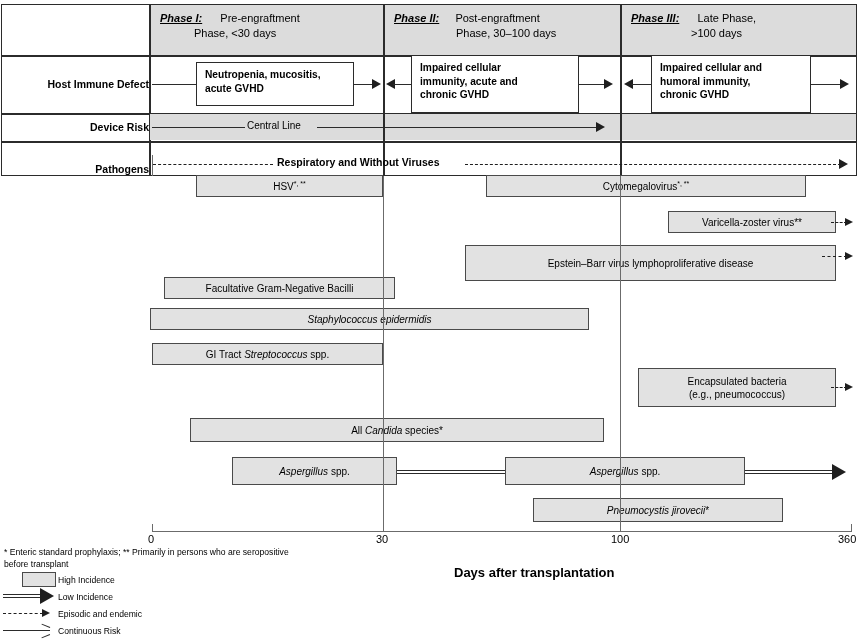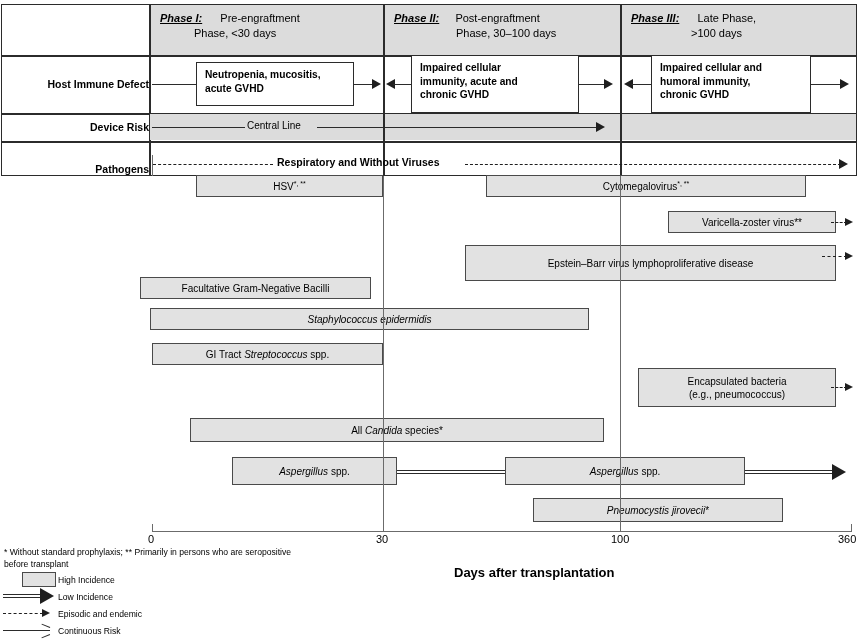--- a/index.html
+++ b/index.html
@@ -145,21 +145,21 @@
 </div>
 <div class="abs dline" style="left:831px;top:222px;width:16px;"></div>
 <div class="abs arrowRsm" style="left:845px;top:217.5px;"></div>
 
 <div class="abs bar" style="left:465px;top:245px;width:371px;height:36px;">
   <span>Epstein–Barr virus lymphoproliferative disease</span>
 </div>
 <div class="abs dline" style="left:822px;top:256px;width:25px;"></div>
 <div class="abs arrowRsm" style="left:845px;top:251.5px;"></div>
 
-<div class="abs bar" style="left:140px;top:277px;width:231px;height:22px;">
+<div class="abs bar" style="left:164px;top:277px;width:231px;height:22px;">
   <span>Facultative Gram-Negative Bacilli</span>
 </div>
 
 <div class="abs bar" style="left:150px;top:308px;width:439px;height:22px;">
   <span><i>Staphylococcus</i> <i>epidermidis</i></span>
 </div>
 
 <div class="abs bar" style="left:152px;top:343px;width:231px;height:22px;">
   <span><span>GI Tract </span><i>Streptococcus</i><span> spp.</span></span>
 </div>
@@ -194,21 +194,21 @@
 
 <div class="abs" id="axis" style="left:152px;top:531px;width:700px;"></div>
 <div class="abs vtick" style="left:152px;top:524px;height:8px;"></div>
 <div class="abs vtick" style="left:851px;top:524px;height:8px;"></div>
 <div class="abs axlbl" style="left:148px;top:533px;">0</div>
 <div class="abs axlbl" style="left:376px;top:533px;">30</div>
 <div class="abs axlbl" style="left:611px;top:533px;">100</div>
 <div class="abs axlbl" style="left:838px;top:533px;">360</div>
 <div class="abs" id="axistitle" style="left:454px;top:565px;">Days after transplantation</div>
 
-<div class="abs" id="footnote" style="left:4px;top:547px;">*  Without standard prophylaxis; ** Primarily in persons who are seropositive before transplant</div>
+<div class="abs" id="footnote" style="left:4px;top:547px;">*  Enteric standard prophylaxis; ** Primarily in persons who are seropositive before transplant</div>
 
 <div class="abs lgswatch" style="left:22px;top:572px;width:34px;height:15px;"></div>
 <div class="abs lgtext" style="left:58px;top:575px;">High Incidence</div>
 
 <div class="abs dbl" style="left:3px;top:594px;width:38px;"></div>
 <div class="abs arrowRbig" style="left:40px;top:588px;"></div>
 <div class="abs lgtext" style="left:58px;top:592px;">Low Incidence</div>
 
 <div class="abs dline" style="left:3px;top:613px;width:40px;"></div>
 <div class="abs arrowRsm" style="left:42px;top:608.5px;"></div>

